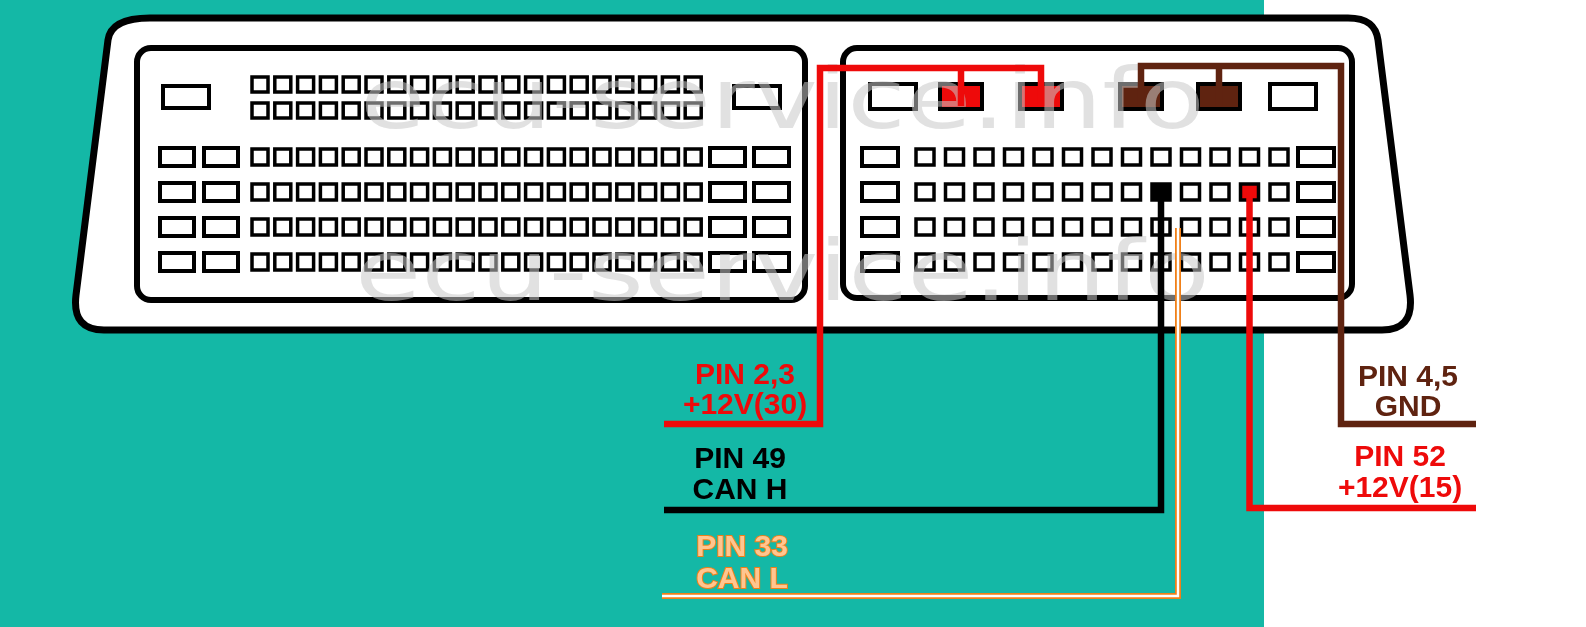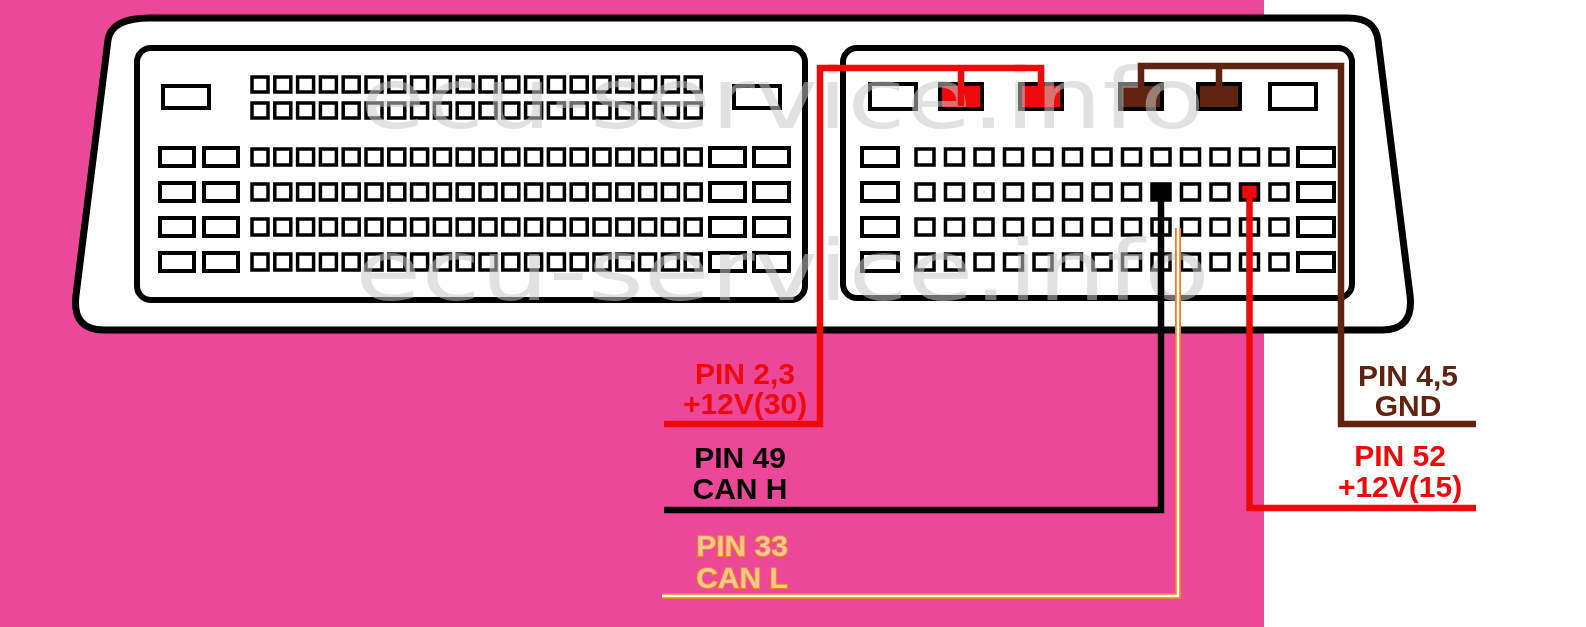--- a/index.html
+++ b/index.html
@@ -1,16 +1,16 @@
 <!DOCTYPE html>
 <html style="--red: #ee0a0a; --brown: #5f2310; --orange: #f08019; --orange_light: #ffc690; --watermark: #c9c9c9;"><head>
 <meta charset="utf-8">
 <style>
   html,body{margin:0;padding:0;background:#ffffff;}
-  .stage{width:1264px;height:627px;position:relative;background:#ec4899;}
+  .stage{width:1264px;height:627px;position:relative;background:#14b8a6;}
   svg{display:block;}
   .shell{fill:#fff;stroke:#000;stroke-width:7;stroke-linejoin:round;}
   .block{fill:#fff;stroke:#000;stroke-width:6;}
   .pin{fill:#fff;stroke:#000;stroke-width:3.5;}
   .pin.wide{stroke-width:4;}
   .pin.red{fill:var(--red);}
   .pin.brown{fill:var(--brown);}
   .pin.black{fill:#000;}
   .wire{fill:none;stroke-width:6.5;stroke-linecap:butt;stroke-linejoin:miter;}
   .wire.red{stroke:var(--red);}

